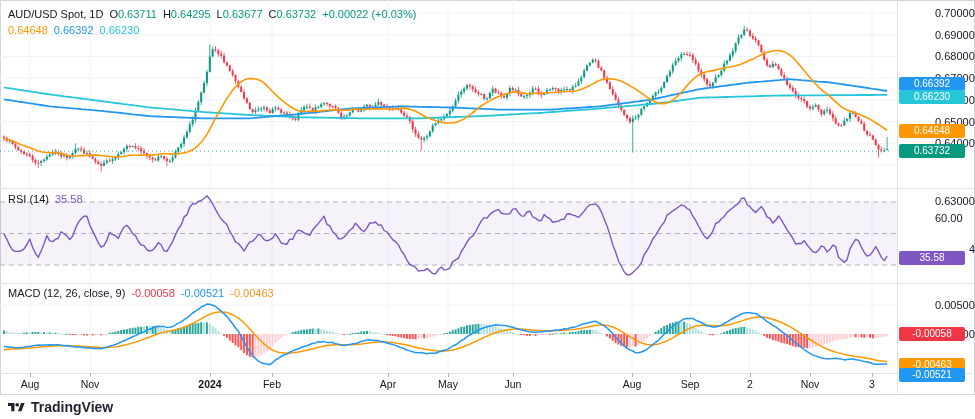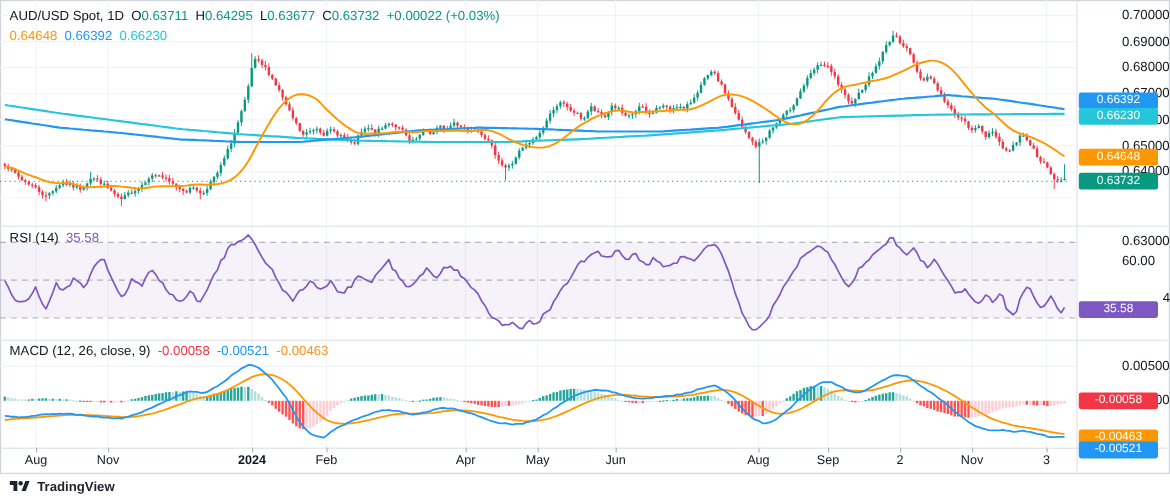--- a/index.html
+++ b/index.html
@@ -13,21 +13,21 @@
           align-items:baseline;white-space:nowrap;}
   .legend .t{color:#131722;}
   .axis-label{position:absolute;left:935px;z-index:5;font-size:11px;color:#131722;line-height:12px;}
   .badge{position:absolute;left:899px;width:66px;height:14px;z-index:6;border-radius:2px;
          color:#fff;font-size:10px;line-height:14px;text-align:center;}
   .time-label{position:absolute;z-index:5;font-size:10.5px;color:#131722;transform:translateX(-50%);
               top:377px;line-height:14px;}
   .time-label.bold{font-weight:700;}
   .tick{position:absolute;width:1px;height:4px;background:#b2b5be;top:373px;z-index:5;}
   .attribution{position:absolute;left:8px;top:399px;display:flex;align-items:center;gap:6px;z-index:8;}
-  .attribution .txt{font-size:11px;font-weight:600;color:#1e222d;}
+  .attribution .txt{font-size:14px;font-weight:600;color:#1e222d;}
 </style>
 </head>
 <body>
 
 <div class="stage">
   <div class="frame"></div>
 
   <svg class="panel" id="svg-main" style="top:0" width="897" height="188">
       <line x1="0" x2="897" y1="13" y2="13" stroke="#f0f3fa" stroke-width="1"></line>
       <line x1="0" x2="897" y1="34.71430000000002" y2="34.71430000000002" stroke="#f0f3fa" stroke-width="1"></line>

